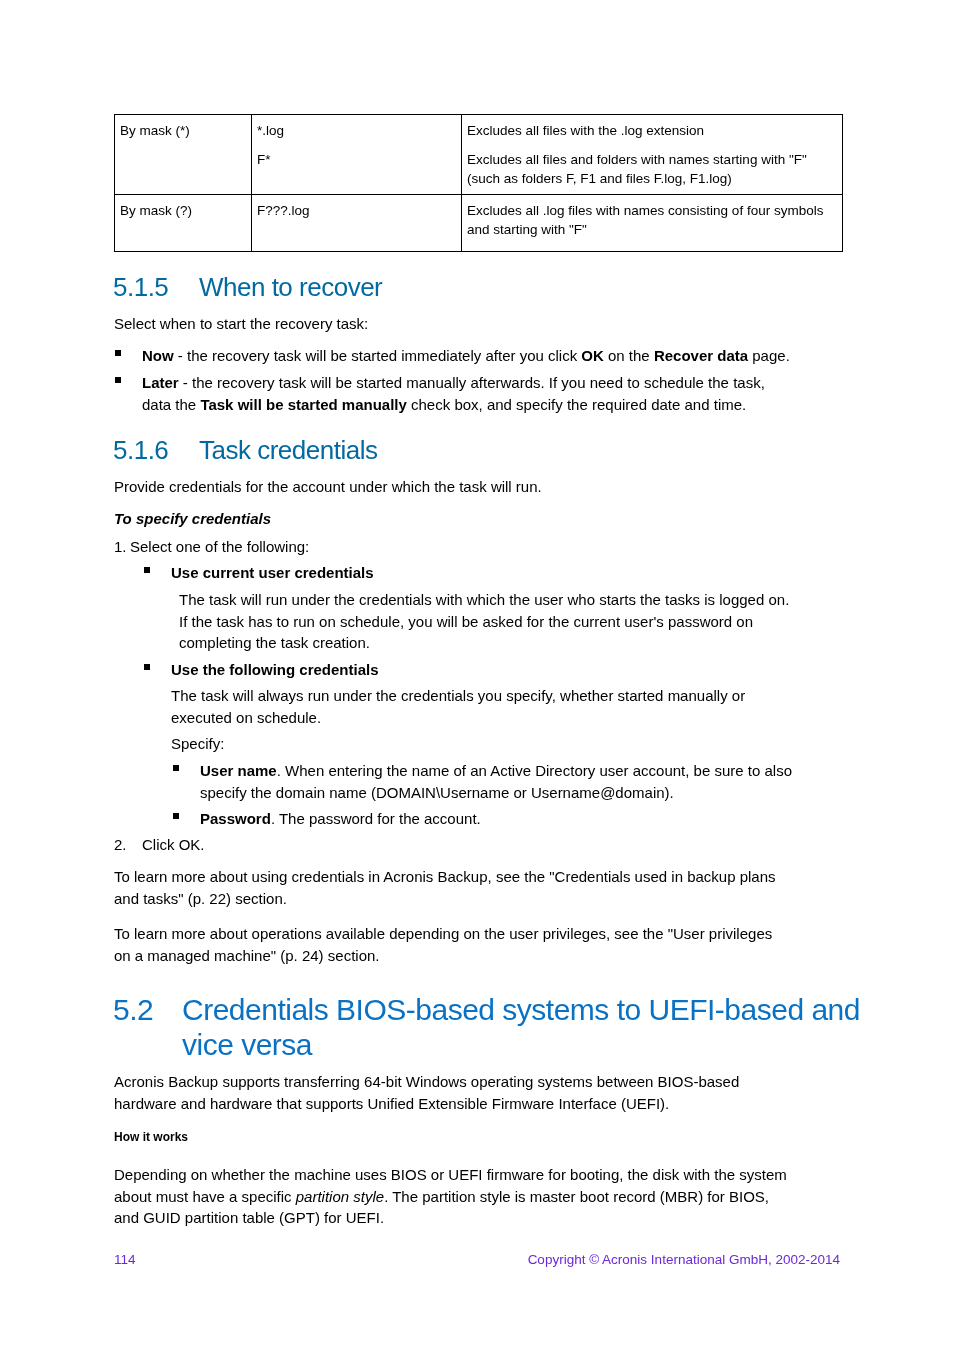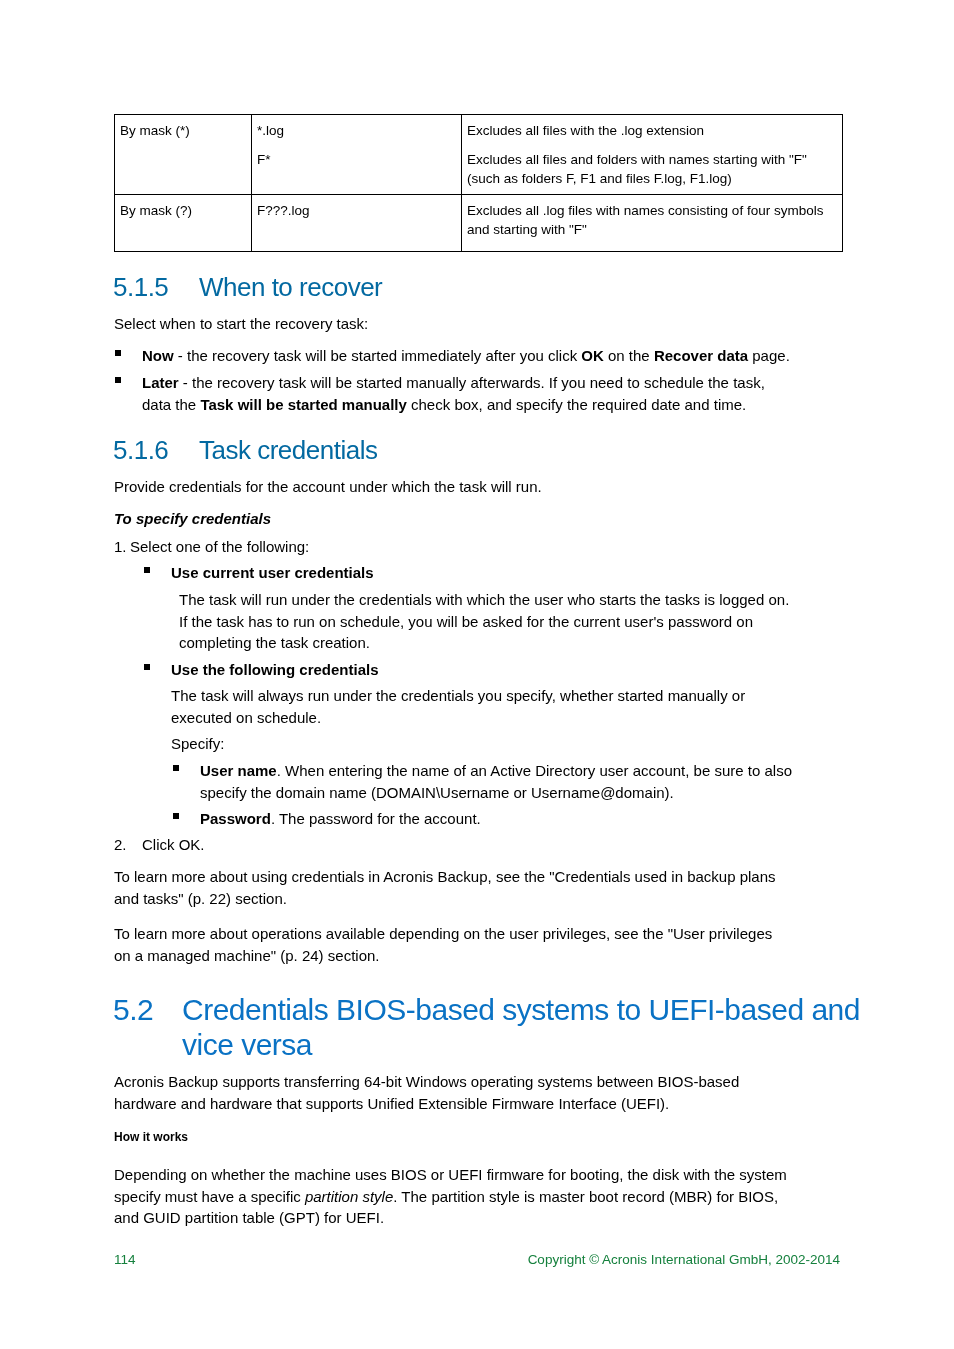--- a/index.html
+++ b/index.html
@@ -10,21 +10,21 @@
   table.mask td.c1 { width: 126px; }
   table.mask td.c2 { width: 199px; }
   .cellp { margin: 0 0 10px 0; }
   .cellp:last-child { margin-bottom: 0; }
   .h2 { font-size: 26px; color: #0369a1; letter-spacing: -0.5px; }
   .h2 .num { display: inline-block; width: 86px; }
   .h1 { font-size: 30px; color: #0a72c4; letter-spacing: -0.5px; line-height: 35px; }
   .body { font-size: 15px; line-height: 21.5px; }
   .bullet { position: absolute; width: 6px; height: 6px; background: #000; }
   b { font-weight: bold; }
-  .footer { font-size: 13.5px; color: #15803d; }
+  .footer { font-size: 13.5px; color: #6d28d9; }
 </style>
 </head>
 <body>
 
 <table class="mask">
   <tbody>
       <tr style="height:79px;">
     <td class="c1">By mask (*)</td>
     <td class="c2">
       <div class="cellp">*.log</div>
@@ -118,18 +118,18 @@
 
 <div class="abs body" style="left:114px; top:1071px; white-space:nowrap;">
   <div>Acronis Backup supports transferring 64-bit Windows operating systems between BIOS-based</div>
   <div>hardware and hardware that supports Unified Extensible Firmware Interface (UEFI).</div>
 </div>
 
 <div class="abs" style="left:114px; top:1130px; font-size:12px; font-weight:bold;">How it works</div>
 
 <div class="abs body" style="left:114px; top:1164px; white-space:nowrap;">
   <div>Depending on whether the machine uses BIOS or UEFI firmware for booting, the disk with the system</div>
-  <div><span>specify must have a specific </span><i>partition style</i><span>. The partition style is master boot record (MBR) for BIOS,</span></div>
+  <div><span>about must have a specific </span><i>partition style</i><span>. The partition style is master boot record (MBR) for BIOS,</span></div>
   <div>and GUID partition table (GPT) for UEFI.</div>
 </div>
 
 <div class="abs footer" style="left:114px; top:1252px;">114</div>
 <div class="abs footer" style="right:114px; top:1252px;">Copyright © Acronis International GmbH, 2002-2014</div>
 
 </body></html>

